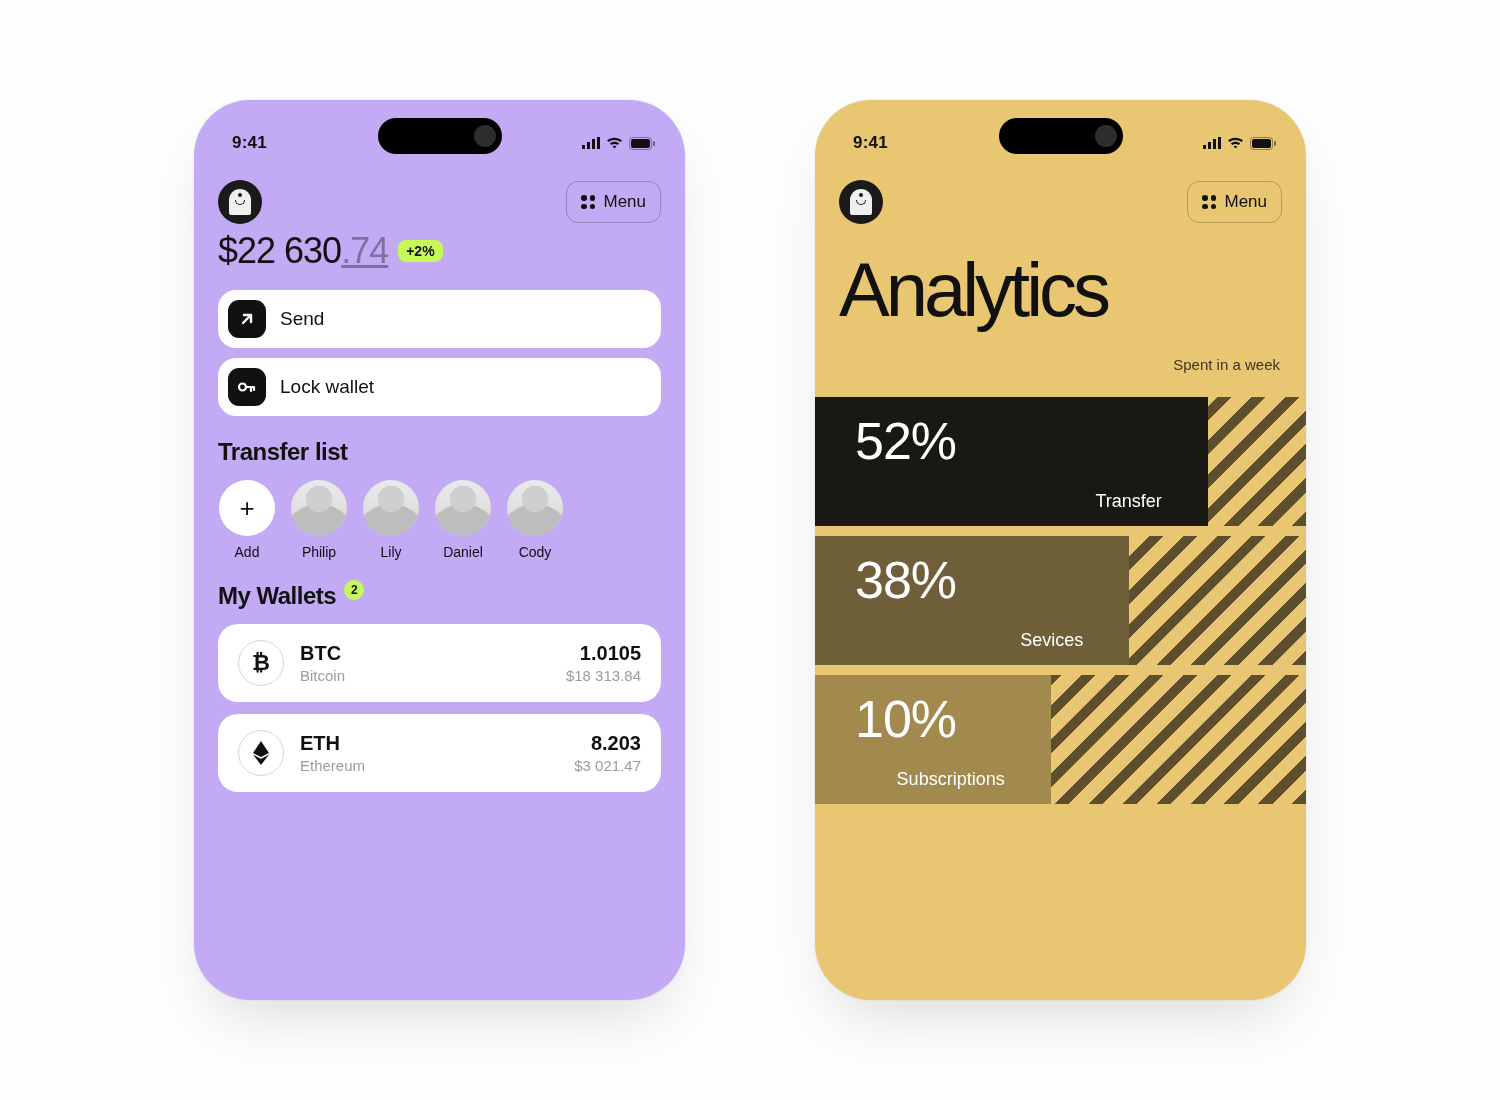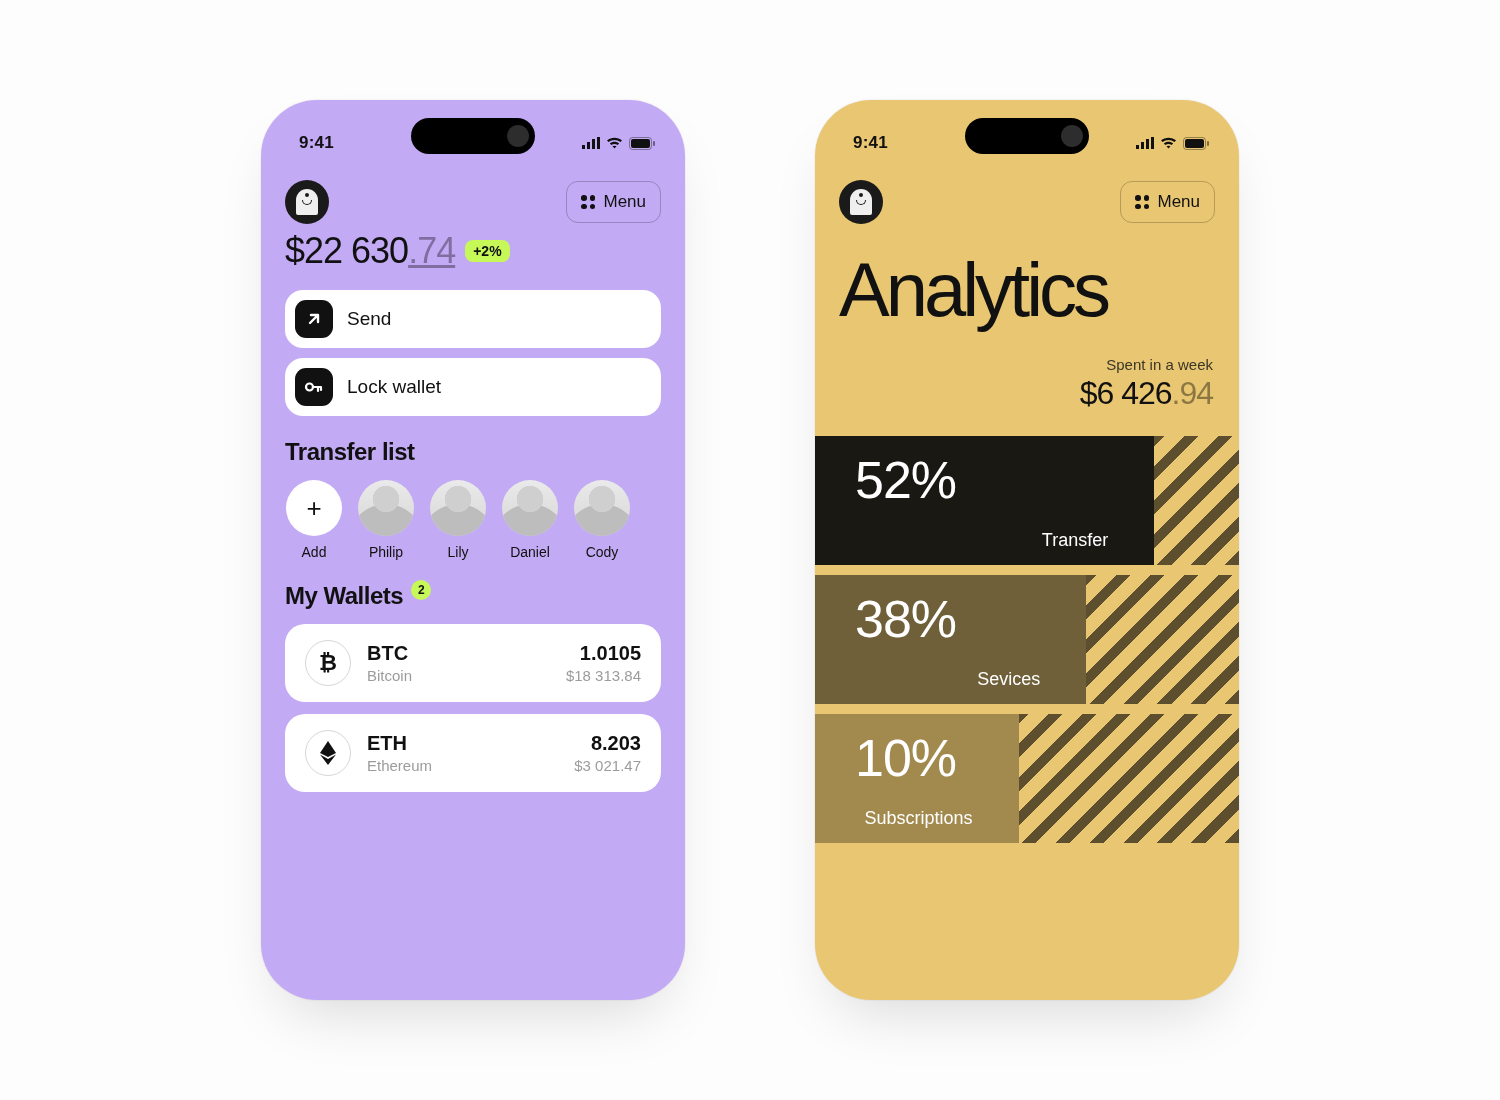--- a/index.html
+++ b/index.html
@@ -4,21 +4,21 @@
 <style>
   * { box-sizing: border-box; margin: 0; padding: 0; }
   body {
     width: 1500px; height: 1100px;
     background: #fdfdfd;
     font-family: -apple-system, "Helvetica Neue", Helvetica, Arial, sans-serif;
     display: flex; align-items: center; justify-content: center;
     gap: 130px;
   }
   .phone {
-    width: 424px; height: 900px;
+    width: 491px; height: 900px;
     border-radius: 56px;
     position: relative;
     overflow: hidden;
     box-shadow: 0 30px 60px -20px rgba(0,0,0,.15), 0 0 0 1px rgba(0,0,0,.03);
     padding: 24px 24px 0 24px;
     display: flex; flex-direction: column;
   }
   .phone.purple { background: #c3aaf5; }
   .phone.yellow { background: #e9c671; }
 
@@ -340,23 +340,20 @@
           <span></span>
         </span>
       <span>Menu</span>
     </div>
   </div>
 
   <div class="analytics-title">Analytics</div>
 
   <div class="spent-block">
     <div class="spent-label">Spent in a week</div>
-    <div class="spent-amount">
-      <span>$6 426</span><span class="faded">.94</span>
-    </div>
   </div>
 
   <div class="bars-wrap">
     <div class="bar-row row0">
       <div class="bar-stripes"></div>
       <div class="bar-fill" style="width:80%">
         <span class="pct">52%</span>
         <span class="label">Transfer</span>
       </div>
     </div>

